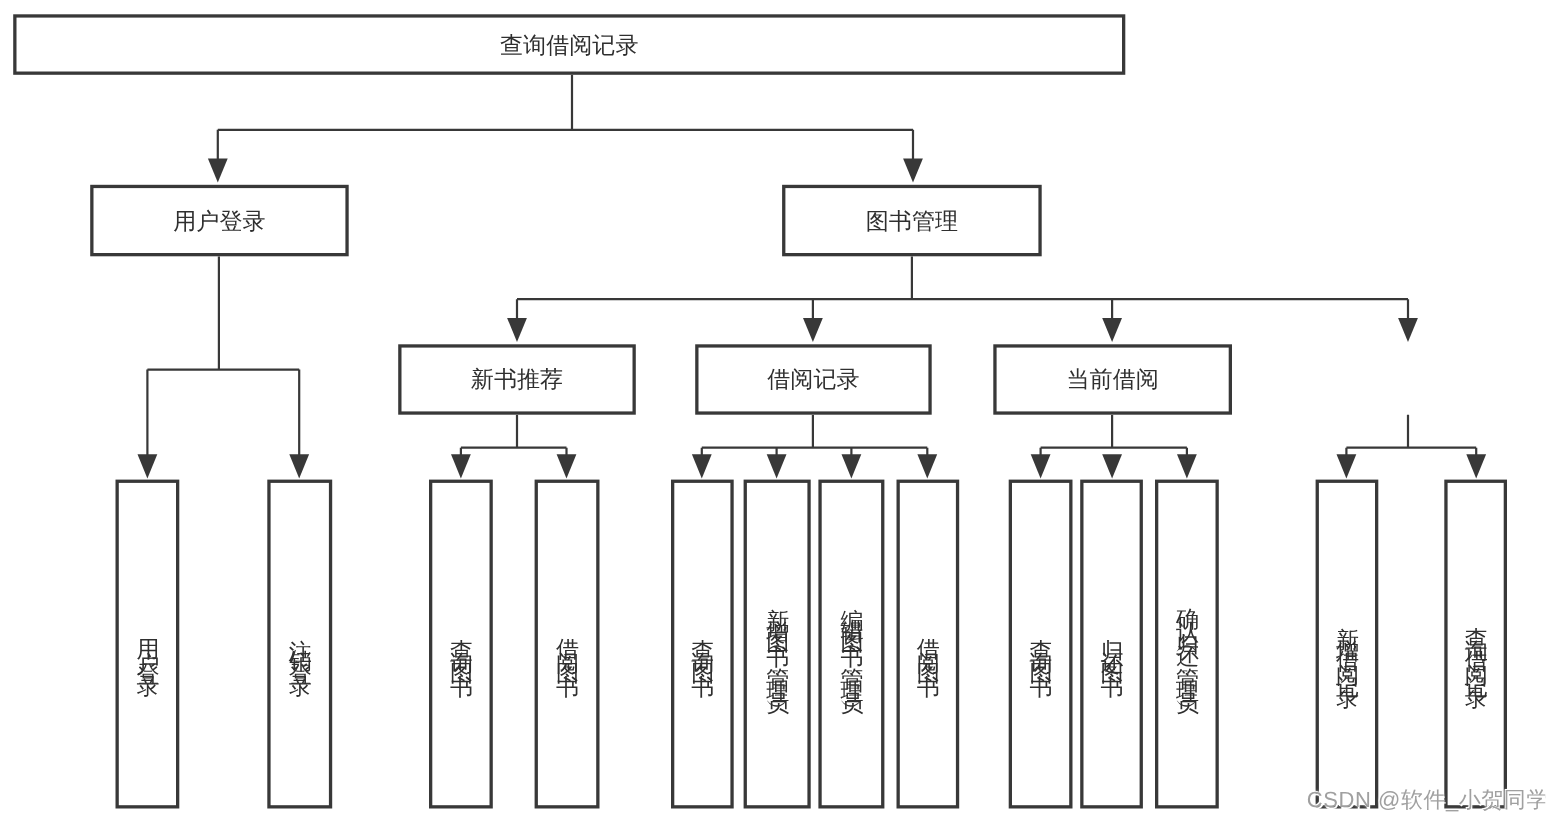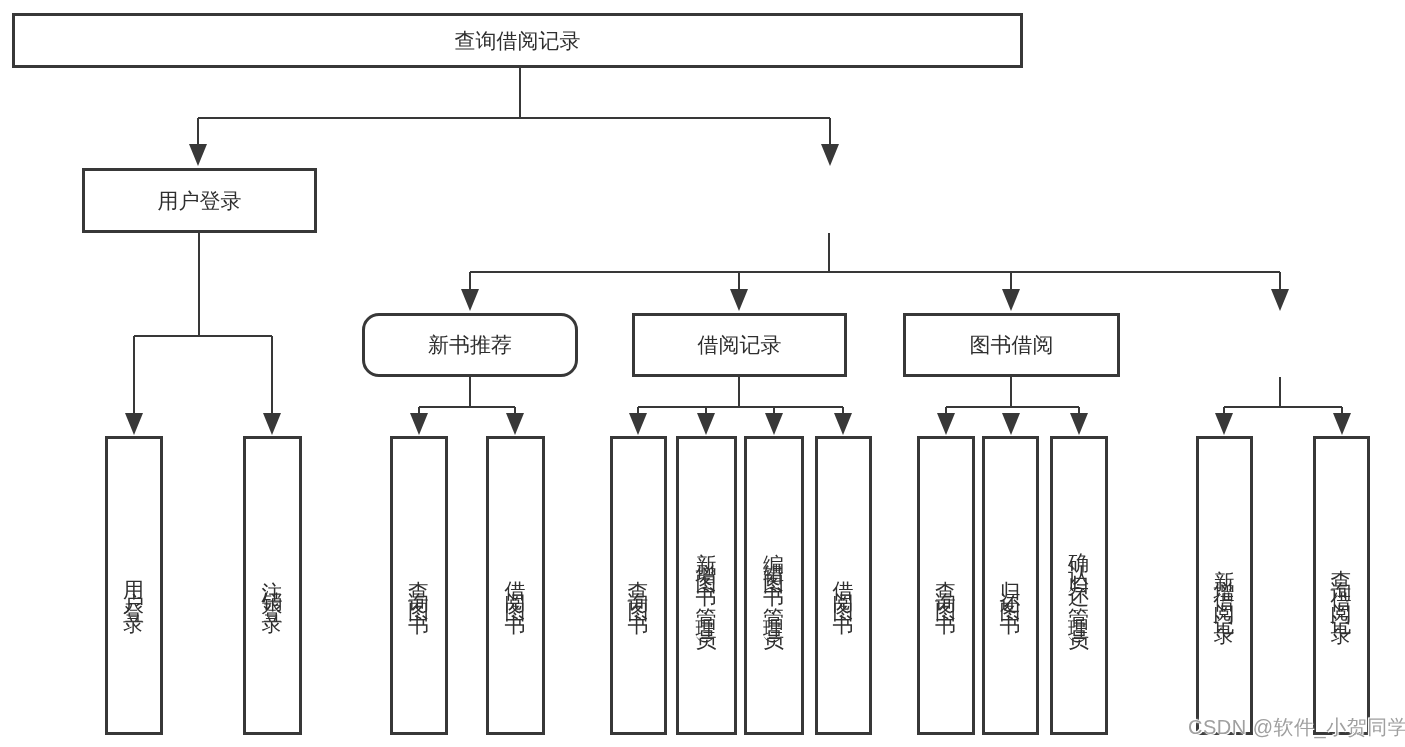--- a/index.html
+++ b/index.html
@@ -73,29 +73,32 @@
     </g>
   </svg>
 
   <div class="node root">
     <span>查询借阅记录</span>
   </div>
 
   <div class="node l2" style="left:82px;width:235px;">
     <span>用户登录</span>
   </div>
+  <div class="node l2" style="left:711px;width:236px;">
+    <span>图书管理</span>
+  </div>
 
-  <div class="node l3" style="left:362px;width:216px;border-radius:17px;">
+  <div class="node l3" style="left:362px;width:216px;">
     <span>新书推荐</span>
   </div>
   <div class="node l3" style="left:632px;width:215px;">
     <span>借阅记录</span>
   </div>
   <div class="node l3" style="left:903px;width:217px;">
-    <span>图书借阅</span>
+    <span>当前借阅</span>
   </div>
 
   <div class="node leaf" style="left:105px;width:58px;">
     <span class="vtext">用户登录</span>
   </div>
   <div class="node leaf" style="left:243px;width:59px;">
     <span class="vtext">注销登录</span>
   </div>
 
   <div class="node leaf" style="left:390px;width:58px;">

